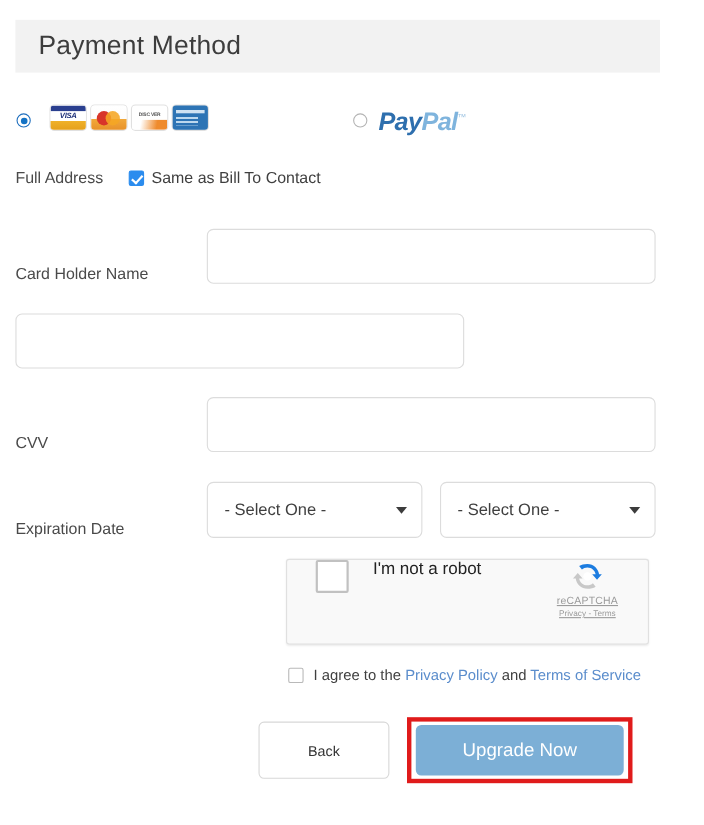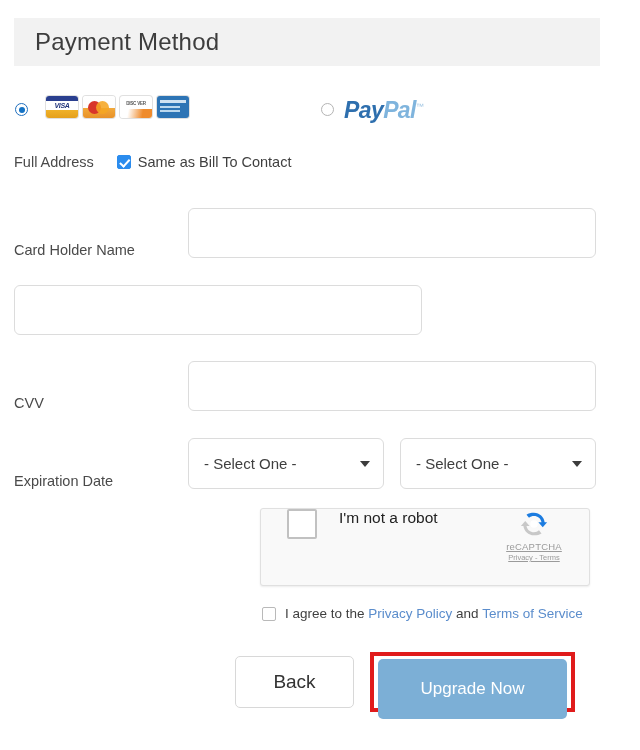--- a/index.html
+++ b/index.html
@@ -362,41 +362,41 @@
   .btn-back {
     position: absolute;
     left: 235px;
     top: 656px;
     width: 119px;
     height: 52px;
     box-sizing: border-box;
     background: #ffffff;
     border: 1px solid #d8d8d8;
     border-radius: 5px;
-    font-size: 19px;
+    font-size: 13px;
     font-family: "Liberation Sans", sans-serif;
     color: #333333;
     cursor: pointer;
   }
   .highlight-box {
     position: absolute;
     left: 370px;
     top: 652px;
     width: 205px;
     height: 60px;
     box-sizing: border-box;
     border: 4px solid #e01b1b;
     background: #ffffff;
   }
   .btn-upgrade {
     position: absolute;
     left: 378px;
     top: 659px;
     width: 189px;
-    height: 60px;
+    height: 46px;
     box-sizing: border-box;
     background: #7cafd6;
     border: none;
     border-radius: 5px;
     font-size: 17px;
     font-family: "Liberation Sans", sans-serif;
     color: #ffffff;
     cursor: pointer;
   }
 </style>

